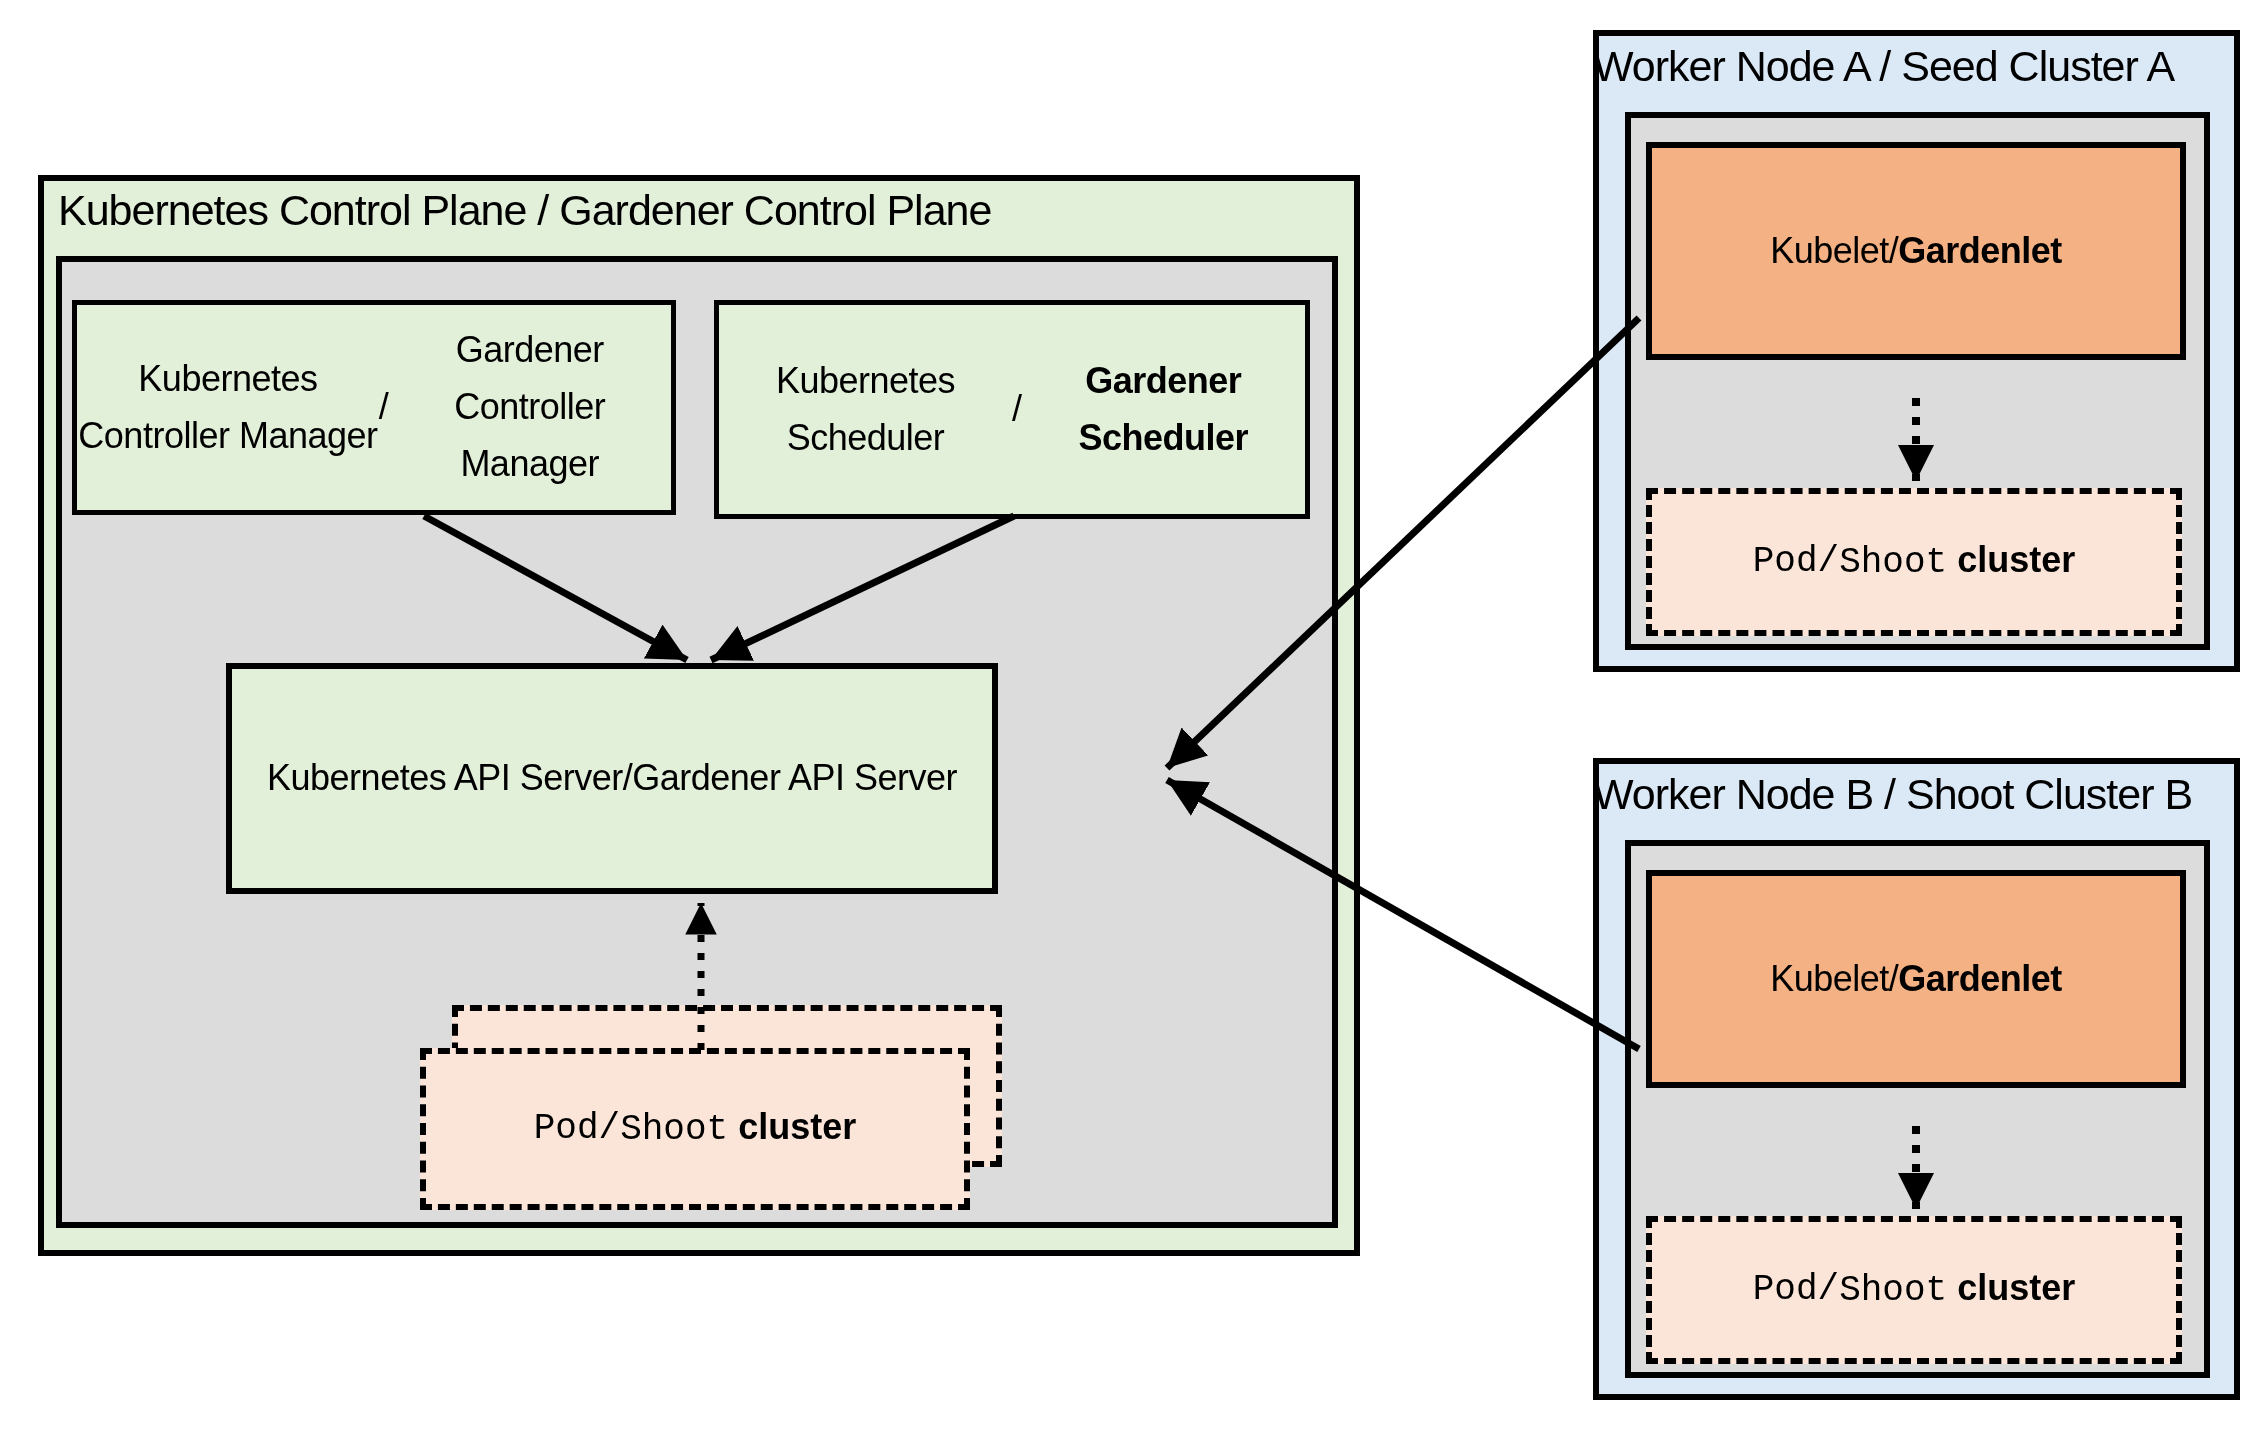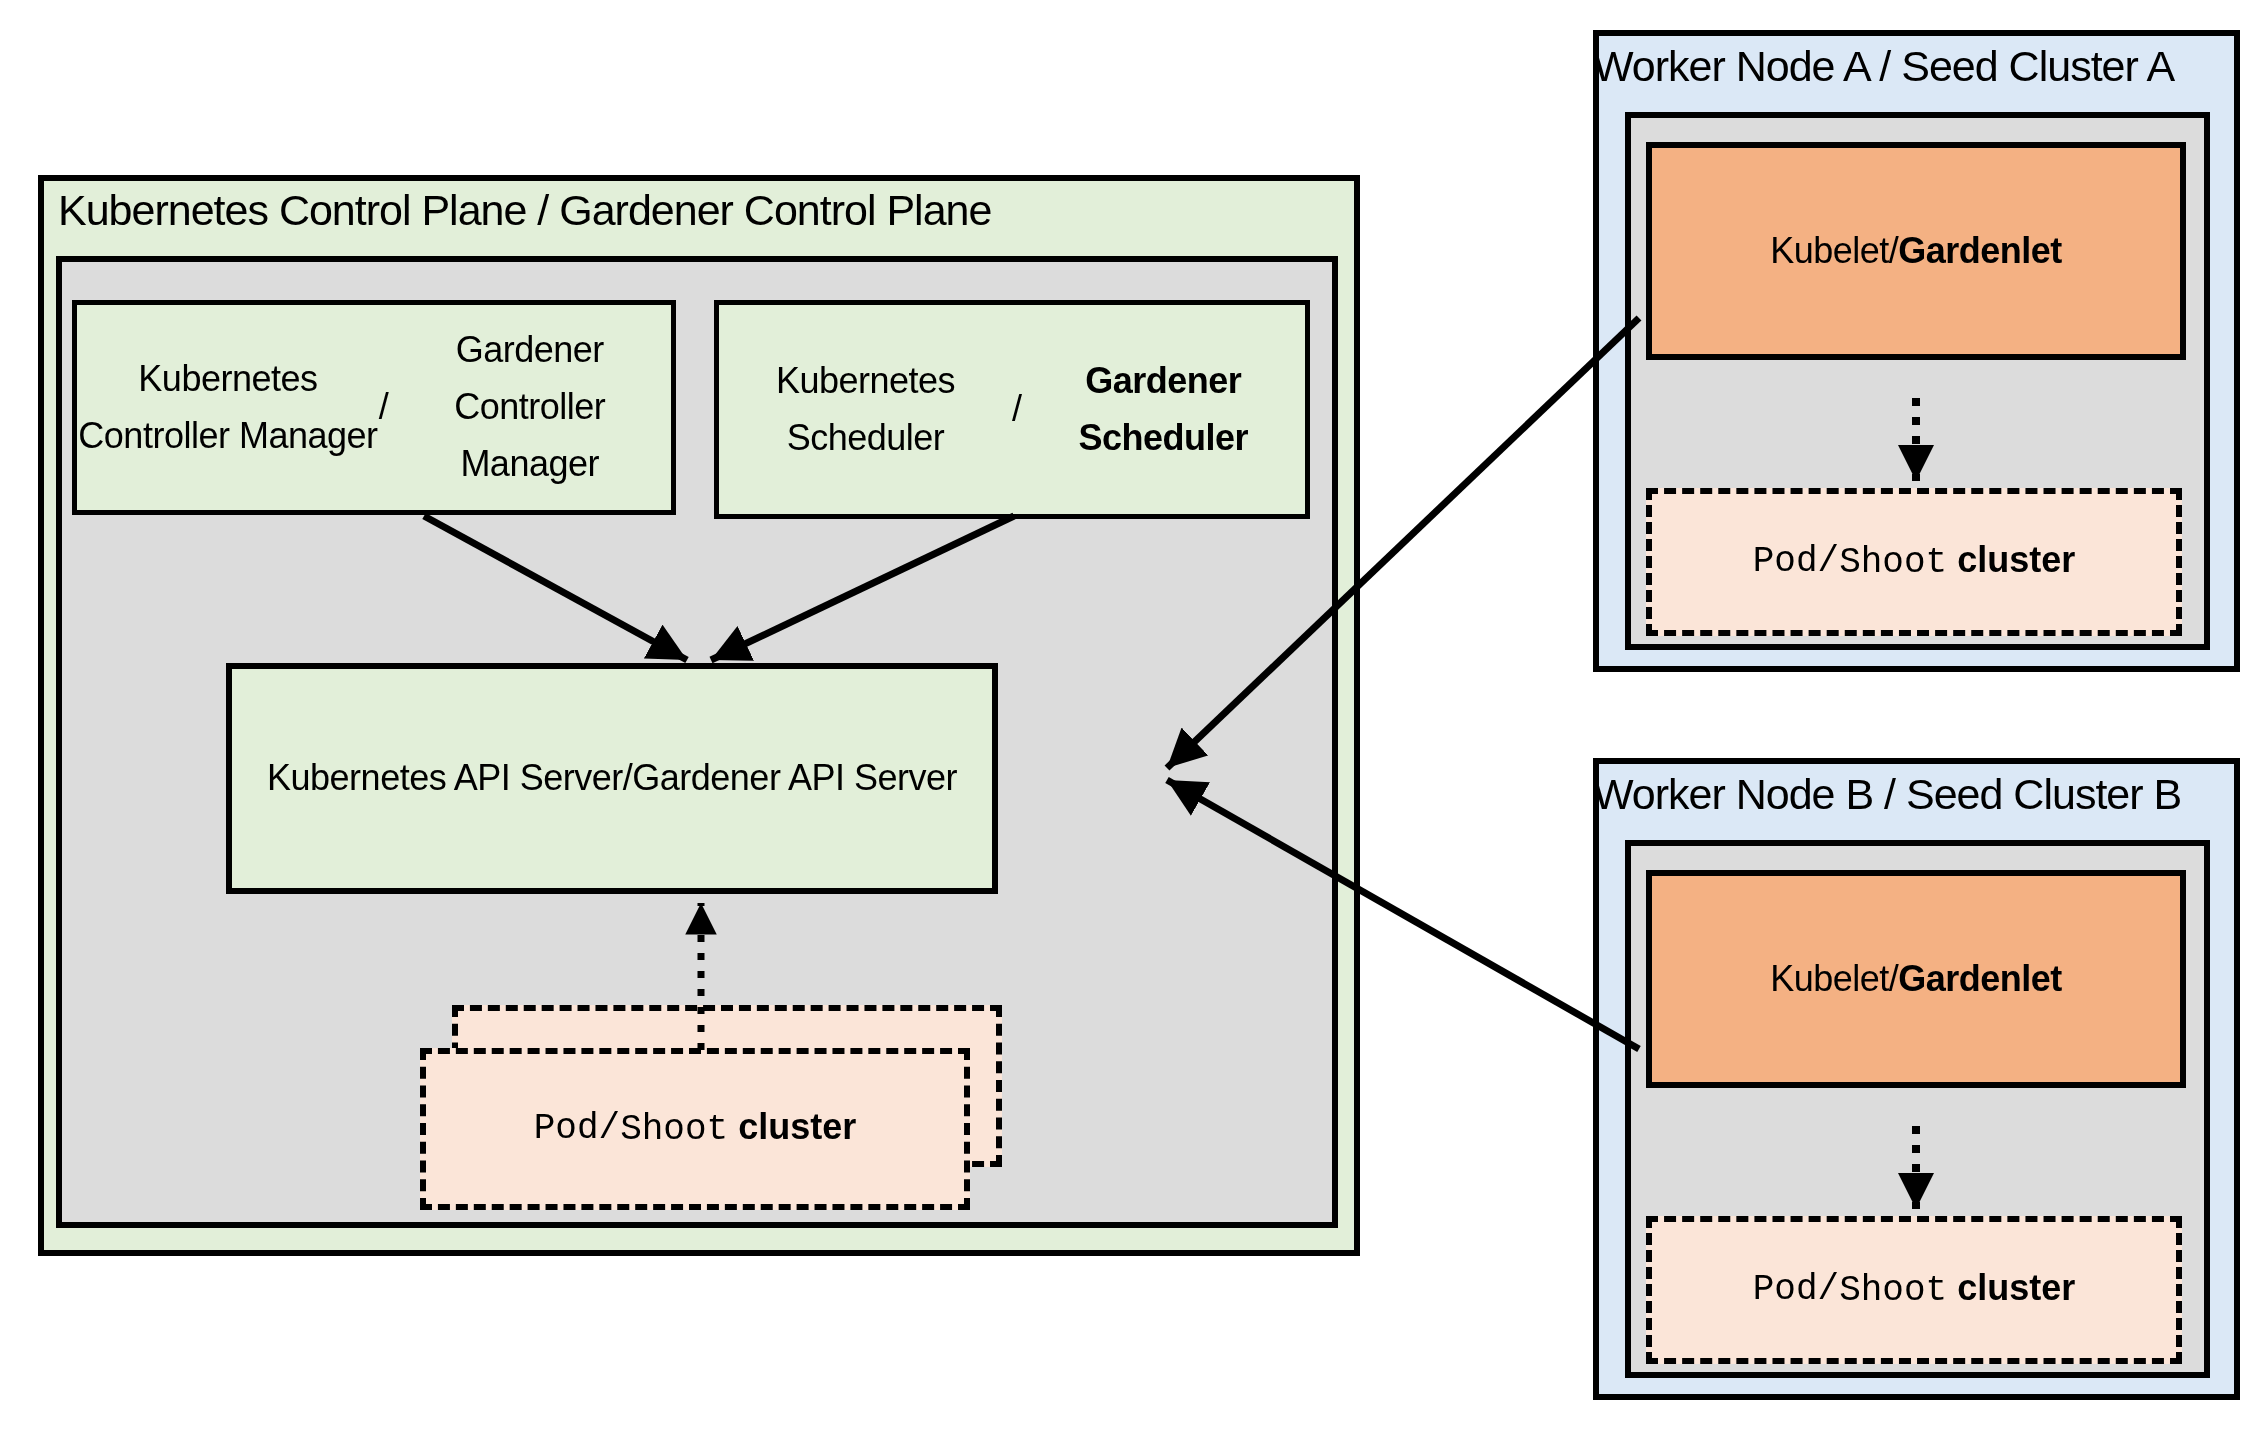--- a/index.html
+++ b/index.html
@@ -73,21 +73,21 @@
 
     <div class="box dashed fill-peach vcenter pod-text" style="left:1646px;top:488px;width:536px;height:148px;">
       <div class="mono">Pod</div>
       <div class="mono">/</div>
       <div><span class="mono">Shoot</span> <span class="bold">cluster</span></div>
     </div>
   </div>
 
   <div class="abs" style="left:0;top:0;">
     <div class="box fill-blue" style="left:1593px;top:758px;width:647px;height:642px;"></div>
-    <div class="abs section-title worker-title" style="left:1593px;top:770px;width:647px;">Worker Node B / Seed Cluster B</div>
+    <div class="abs section-title worker-title" style="left:1593px;top:770px;width:647px;">Worker Node B / Shoot Cluster B</div>
     <div class="box fill-gray" style="left:1625px;top:840px;width:585px;height:538px;"></div>
 
     <div class="box fill-orange vcenter box-text" style="left:1646px;top:870px;width:540px;height:218px;">
       <div>Kubelet</div>
       <div>/</div>
       <div class="bold">Gardenlet</div>
     </div>
 
     <div class="box dashed fill-peach vcenter pod-text" style="left:1646px;top:1216px;width:536px;height:148px;">
       <div class="mono">Pod</div>

